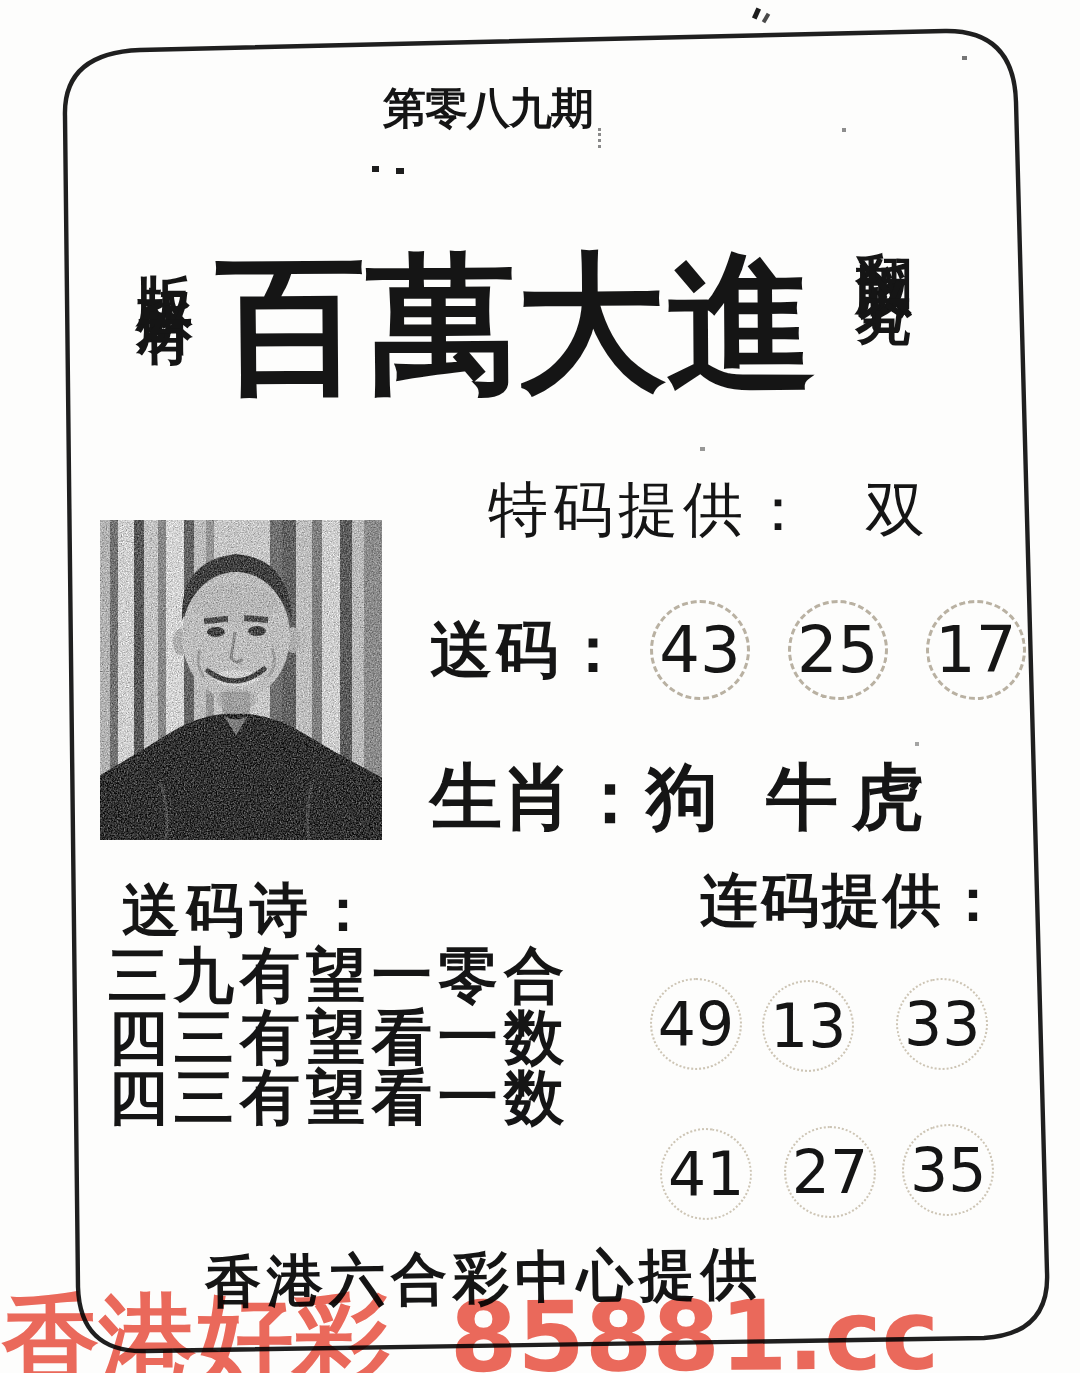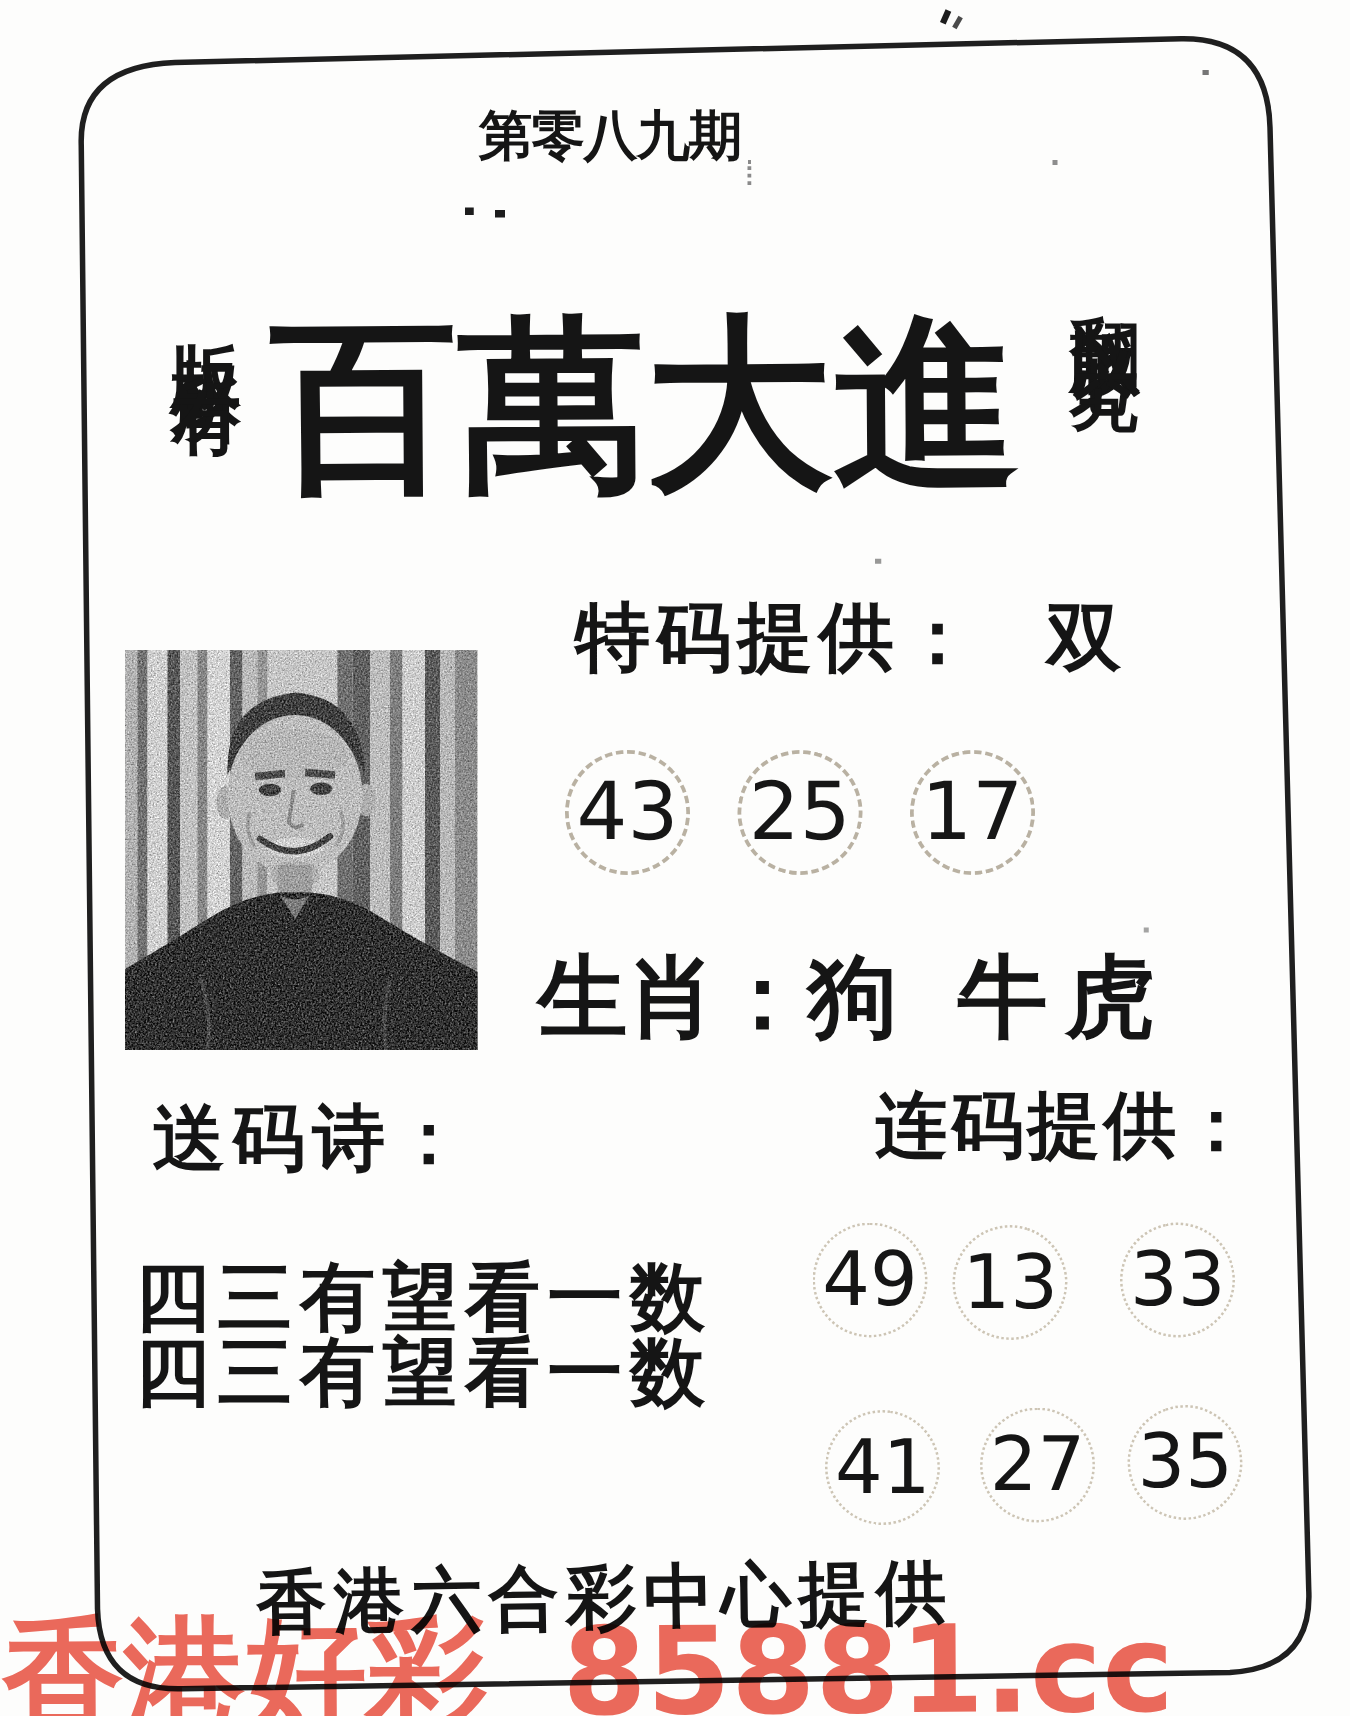--- a/index.html
+++ b/index.html
@@ -31,21 +31,21 @@
   
   .main-title{
     left:216px;top:226px;
     font-family:"DejaVu Serif","Liberation Serif",serif;
     font-size:150px;font-weight:800;letter-spacing:0px;
     transform:rotate(-0.4deg);
     z-index:3;white-space:nowrap;
   }
   
   .line{z-index:3;white-space:nowrap;display:flex;align-items:center;}
-  .special-line{left:460px;top:470px;font-size:60px;font-weight:700;letter-spacing:5px;}
+  .special-line{left:488px;top:470px;font-size:60px;font-weight:400;letter-spacing:5px;}
   .special-line .val{margin-left:52px;letter-spacing:0;}
   .gift-line{left:430px;top:600px;}
   .gift-line .lbl{font-size:62px;font-weight:600;letter-spacing:4px;}
   .rings{display:flex;gap:38px;margin-left:22px;}
   .ring{
     width:94px;height:94px;border-radius:50%;
     border:3px dashed #b9b1a2;
     display:flex;align-items:center;justify-content:center;
     font-family:"DejaVu Sans",sans-serif;font-size:64px;font-weight:500;
     color:#161616;
@@ -201,39 +201,41 @@
       <path d="M 124,196 L 136,215 L 148,196 Q 136,203 124,196 Z" fill="#cfcfcf" opacity="0.55"></path>
       <path d="M 60,262 Q 70,290 66,320" fill="none" stroke="#3a3a3a" stroke-width="3"></path>
       <path d="M 212,264 Q 205,292 209,320" fill="none" stroke="#383838" stroke-width="3"></path>
     </g>
 
     <rect x="0" y="0" width="282" height="320" filter="url(#grainDark)" opacity="0.5"></rect>
     <rect x="0" y="0" width="282" height="320" filter="url(#grainLight)" opacity="0.55"></rect>
   </svg>
 
   <div class="abs line gift-line">
+    <span class="lbl">送码：</span>
     <span class="rings">
       <span class="ring">
           <span>43</span>
         </span>
       <span class="ring">
           <span>25</span>
         </span>
       <span class="ring">
           <span>17</span>
         </span>
     </span>
   </div>
 
   <div class="abs line zodiac-line">
     <span>生肖：</span>
     <span class="val">狗 牛虎</span>
   </div>
 
   <div class="abs poem-label">送码诗：</div>
+  <div class="abs poem-line l1">三九有望一零合</div>
   <div class="abs poem-line l2">四三有望看一数</div>
   <div class="abs poem-line l3">四三有望看一数</div>
 
   <div class="abs lianma-label">连码提供：</div>
   <div class="abs numrow row1">
     <span class="faint-ring p0">
         <span>49</span>
       </span>
     <span class="faint-ring p1">
         <span>13</span>

